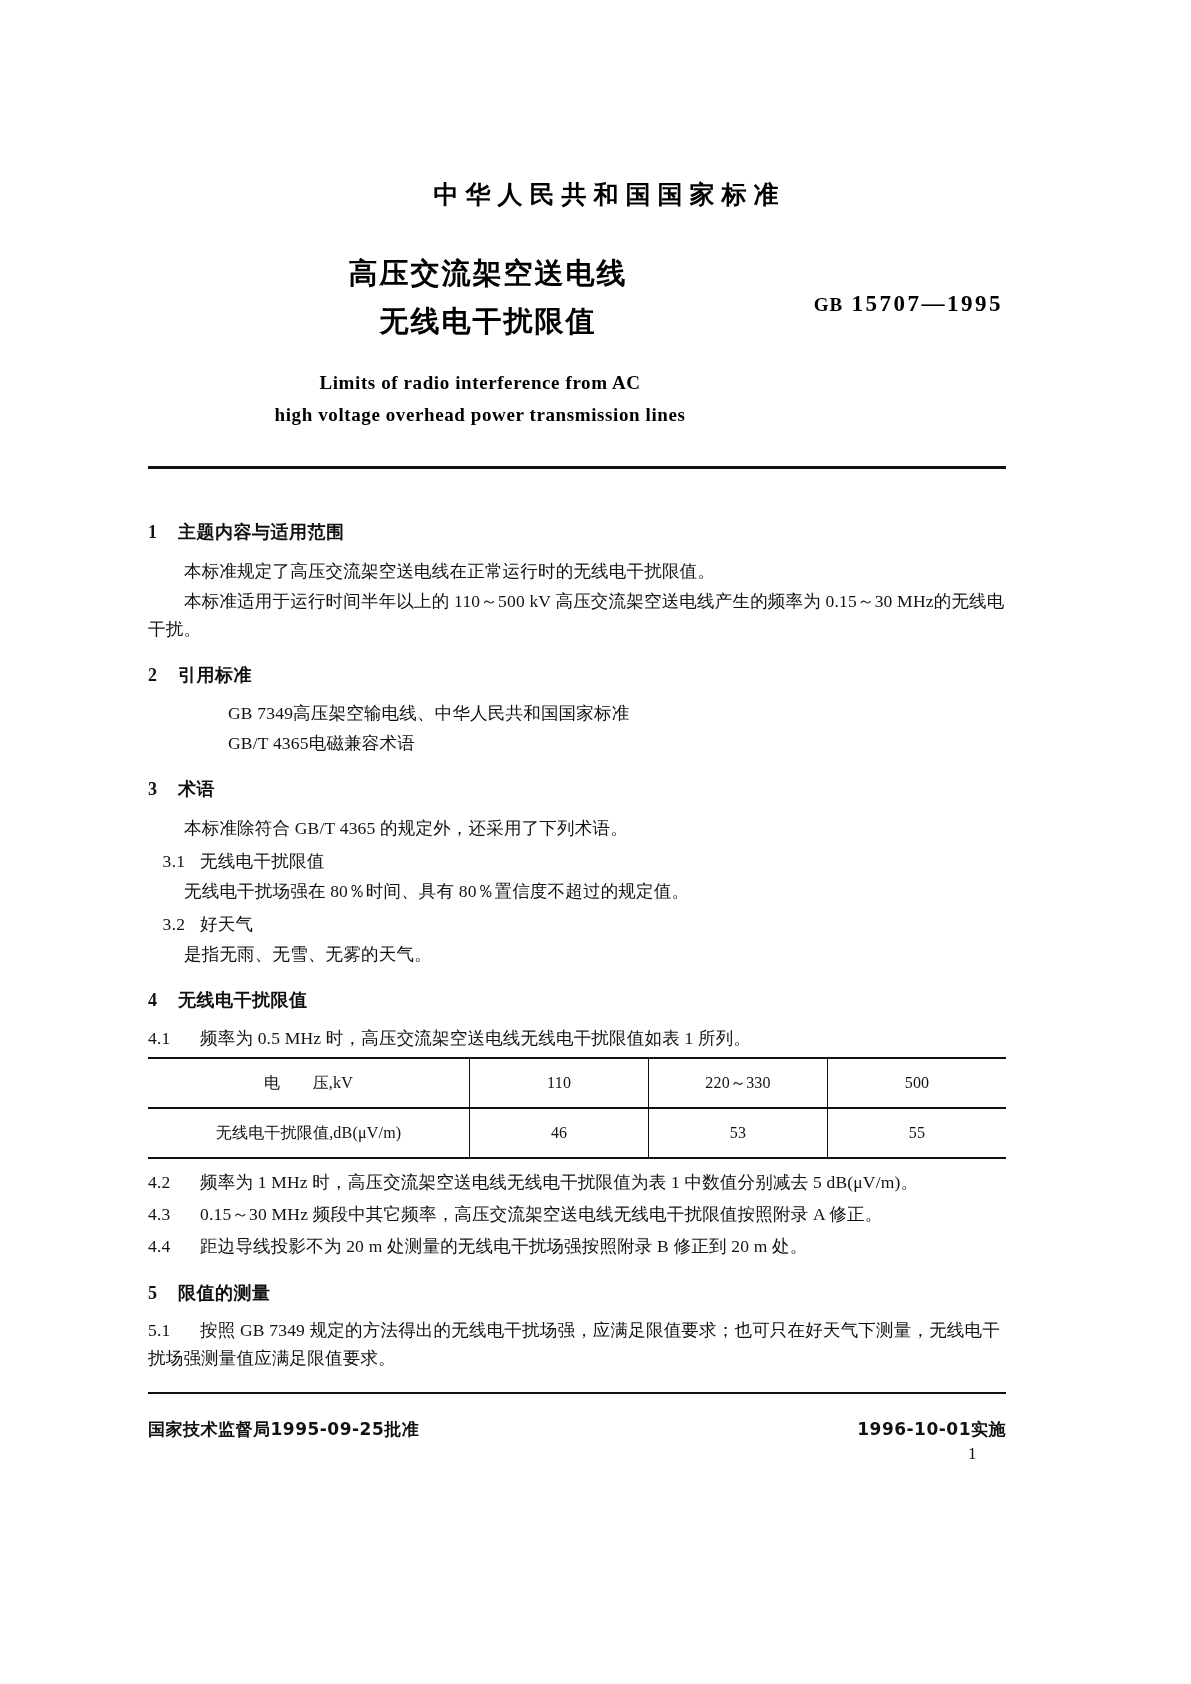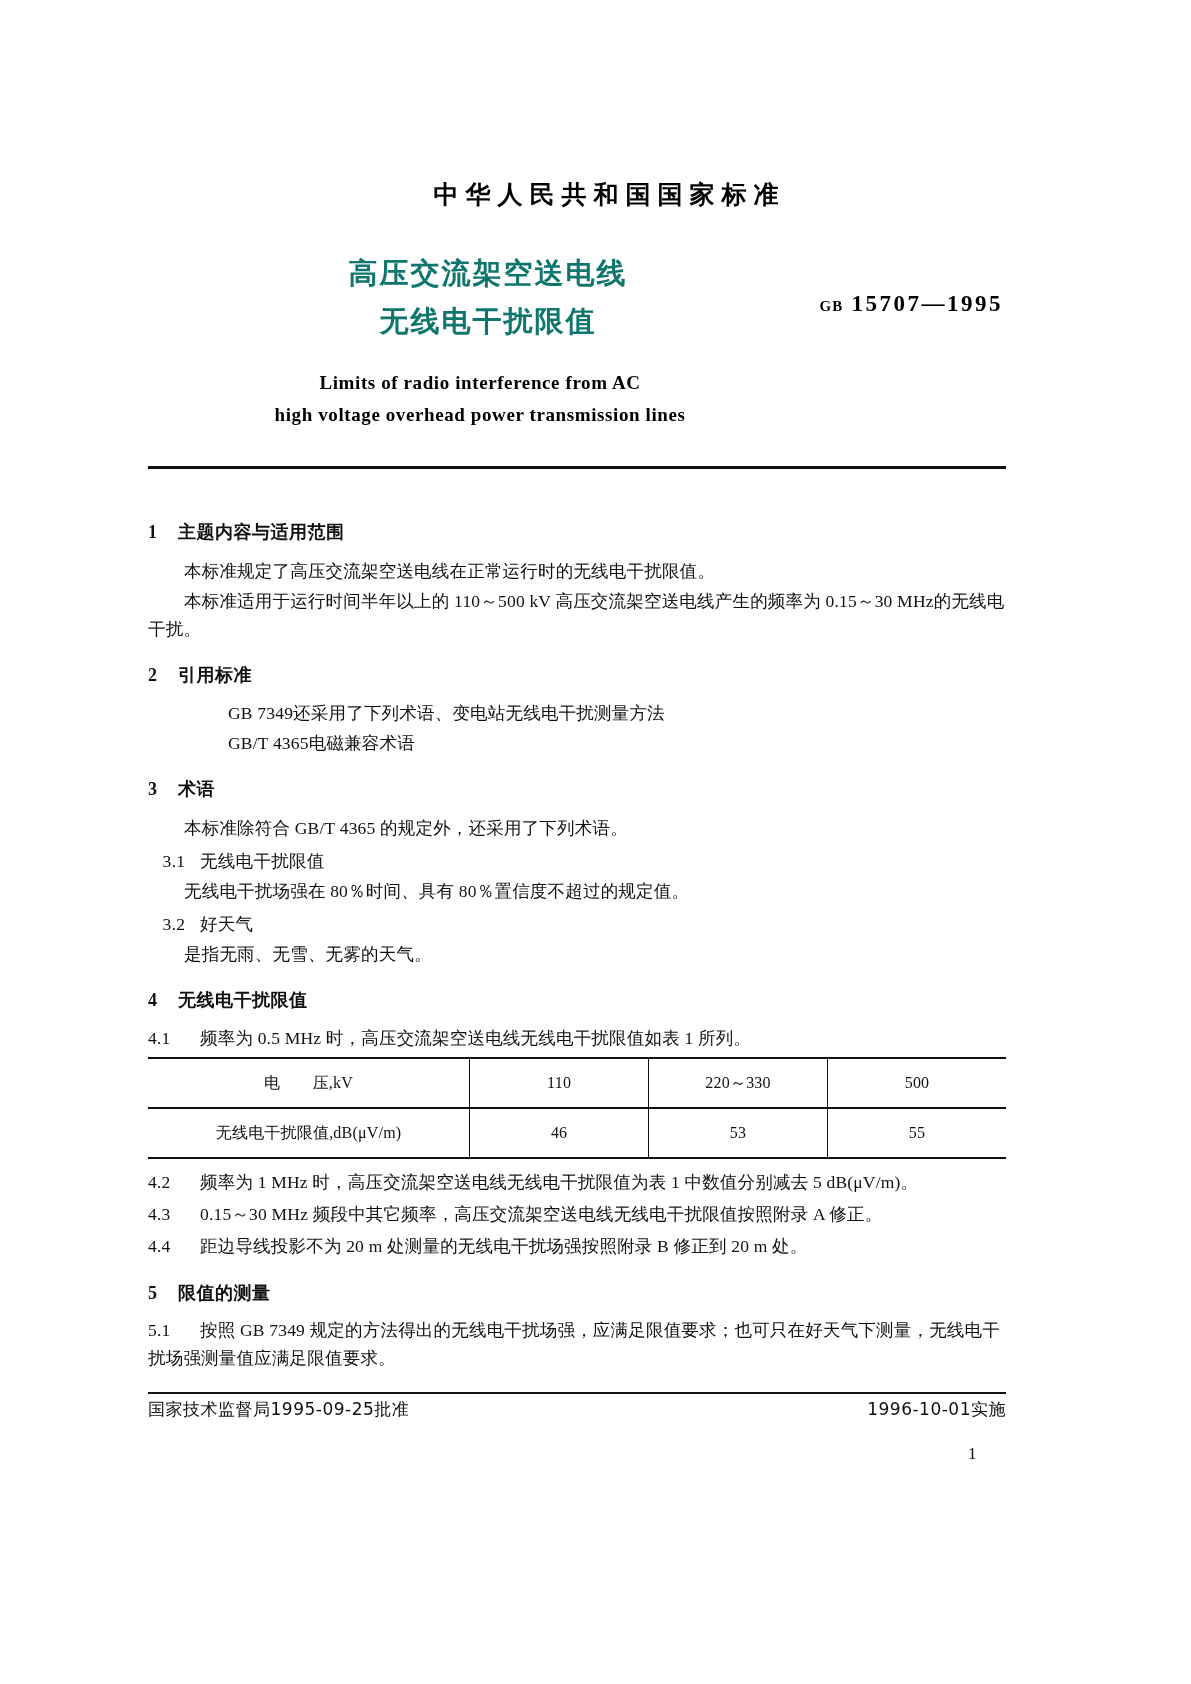--- a/index.html
+++ b/index.html
@@ -47,36 +47,36 @@
     position: absolute;
     left: 248px;
     top: 0;
     width: 480px;
     text-align: center;
     font-family: "DejaVu Sans", "Liberation Sans", sans-serif;
     font-weight: bold;
     font-size: 29px;
     line-height: 48px;
     letter-spacing: 2px;
-    color: #0f766e;
+    color: #000000;
   }
   .std-no {
     position: absolute;
     left: 780;
     right: 188px;
     top: 42px;
     font-family: "Liberation Serif", "DejaVu Serif", serif;
     font-weight: bold;
     font-size: 23px;
     letter-spacing: 2.5px;
     white-space: nowrap;
     color: #000;
   }
   .std-no .gb {
-    font-size: 15px;
+    font-size: 19px;
     letter-spacing: 1px;
   }
 
   .en-title {
     margin-top: 8px;
     text-align: center;
     width: 960px;
     font-family: "Liberation Serif", "DejaVu Serif", serif;
     font-weight: bold;
     font-size: 19px;
@@ -190,25 +190,25 @@
     width: 157px;
   }
 
   
   .footer {
     position: absolute;
     left: 148px;
     top: 1392px;
     width: 858px;
     border-top: 2.5px solid #111;
-    padding-top: 4px;
+    padding-top: 24px;
     display: flex;
     justify-content: space-between;
     font-family: "DejaVu Sans", "Liberation Sans", sans-serif;
-    font-weight: normal;
+    font-weight: bold;
     font-size: 17px;
     letter-spacing: 0.5px;
   }
   .page-no {
     position: absolute;
     left: 968px;
     top: 1444px;
     font-size: 17px;
     font-family: "Liberation Serif", "DejaVu Serif", serif;
   }
@@ -245,21 +245,21 @@
     <div class="h2">
       <span class="num">1</span><span>主题内容与适用范围</span>
     </div>
     <p class="para">本标准规定了高压交流架空送电线在正常运行时的无线电干扰限值。</p>
     <p class="para">本标准适用于运行时间半年以上的 110～500 kV 高压交流架空送电线产生的频率为 0.15～30 MHz的无线电干扰。</p>
 
     <div class="h2">
       <span class="num">2</span><span>引用标准</span>
     </div>
     <p class="ref">
-      <span class="code">GB 7349</span><span>还采用了下列术语、变电站无线电干扰测量方法</span>
+      <span class="code">GB 7349</span><span>高压架空输电线、中华人民共和国国家标准</span>
     </p>
     <p class="ref">
       <span class="code">GB/T 4365</span><span>电磁兼容术语</span>
     </p>
 
     <div class="h2">
       <span class="num">3</span><span>术语</span>
     </div>
     <p class="para">本标准除符合 GB/T 4365 的规定外，还采用了下列术语。</p>
     <div class="h3">

